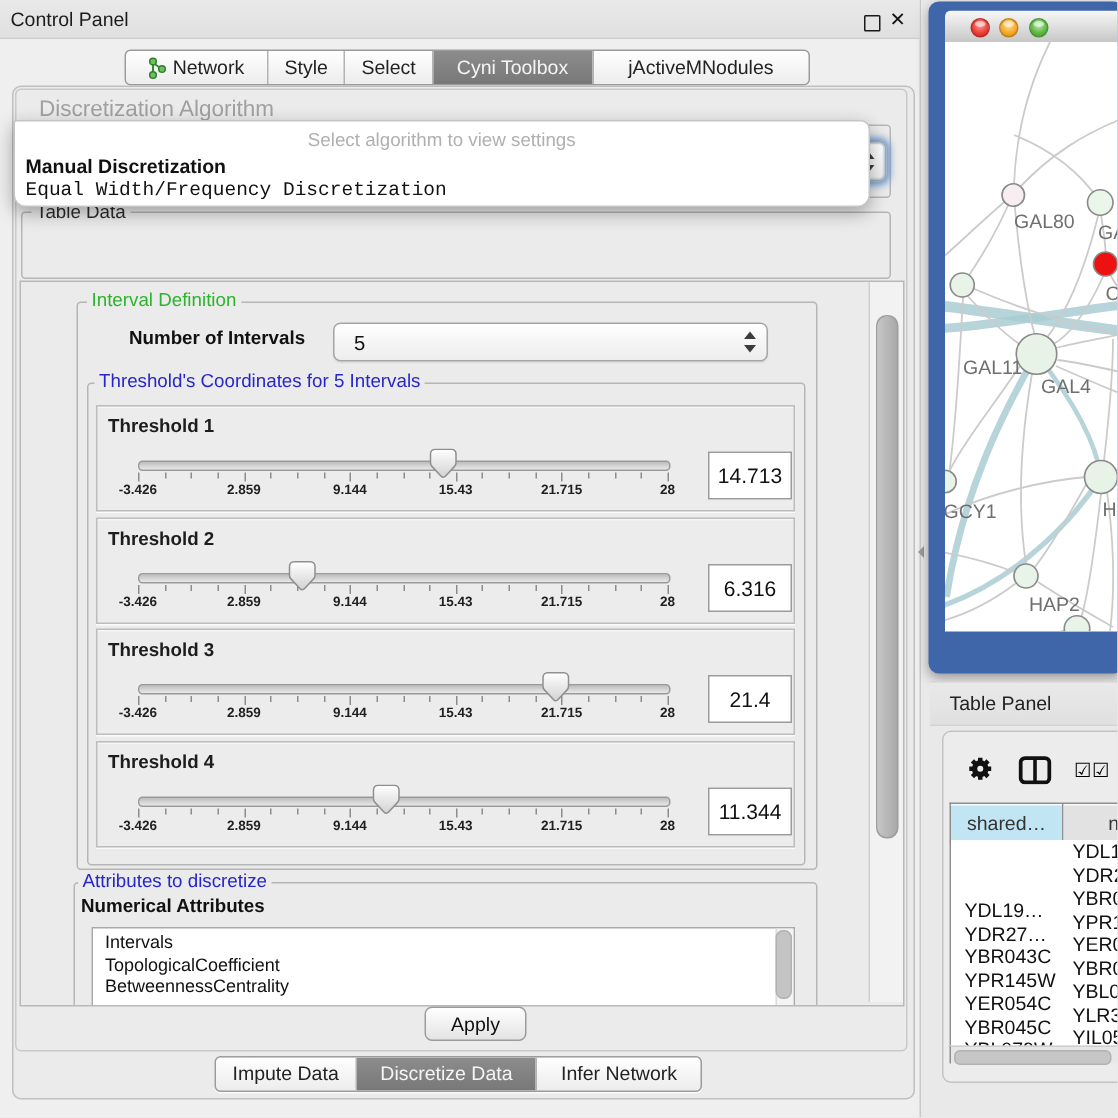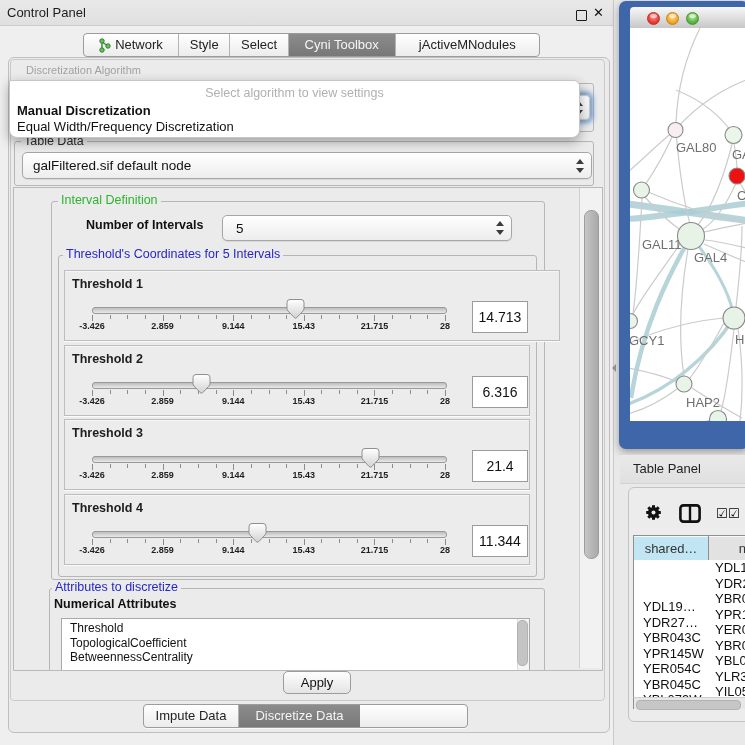--- a/index.html
+++ b/index.html
@@ -40,22 +40,22 @@
   .updown:before,.updown:after{content:"";position:absolute;left:0;border-left:4px solid transparent;border-right:4px solid transparent;}
   .updown:before{top:0;border-bottom:5px solid #3c3c3c;}
   .updown:after{bottom:0;border-top:5px solid #3c3c3c;}
 
   
   #combo-alg{left:24px;top:94px;width:565px;height:25px;box-shadow:0 0 5px 2px rgba(88,141,204,.9), inset 0 0 1px 1px rgba(120,165,215,.55);}
   #popup{left:9px;top:80px;width:569px;height:56px;background:#ffffff;border:1px solid #c6c6c6;
     border-radius:2px 6px 8px 8px;box-shadow:0 4px 12px rgba(0,0,0,.32);}
   #popup-prompt{left:0;right:0;top:5px;text-align:center;font-size:12.5px;color:#b0b0b0;}
   #popup-opt1{left:7px;top:22px;font-size:13px;font-weight:bold;color:#111;}
-  #popup-opt2{left:7px;top:38px;font-size:13px;color:#111;}
-  #alg-title{left:26px;top:64px;font-size:11px;color:rgba(68,68,68,.45);background:transparent;}
+  #popup-opt2{left:7px;top:38px;font-size:13px;color:#111;font-family:Liberation Mono, monospace;}
+  #alg-title{left:26px;top:64px;font-size:15px;color:rgba(68,68,68,.45);background:transparent;}
 
   
   #scrollpane{left:13px;top:187px;width:588px;height:482px;border:1px solid #b9b9b9;background:#ebebeb;overflow:hidden;}
   #vtrack{right:0;top:0;width:22px;height:480px;background:#f2f2f2;border-left:1px solid #cfcfcf;}
   #vthumb{left:4px;top:22px;width:13px;height:347px;border-radius:7px;background:linear-gradient(90deg,#c6c6c6,#a9a9a9);border:1px solid #9d9d9d;}
 
   .tpanel{position:absolute;left:63px;width:464px;height:69px;border:1px solid #bdbdbd;box-shadow:0 1px 0 #fbfbfb, inset 0 1px 0 #f6f6f6;background:#ececec;}
   .tpanel .tp-title{position:absolute;left:7px;top:6px;font-size:12.5px;font-weight:bold;color:#1d1d1d;}
   .track{position:absolute;left:27px;top:36px;width:353px;height:5px;border:1px solid #9a9a9a;border-radius:3px;
     background:linear-gradient(#bdbdbd,#e9e9e9);}
@@ -145,41 +145,37 @@
     <div id="panel-outer" class="abs"></div>
     <div id="panel-inner" class="abs"></div>
 
     <div class="abs group" style="left:14px;top:83px;width:578px;height:47px;"></div>
     <div id="combo-alg" class="abs combo">
       <span class="updown"></span>
     </div>
 
     <div class="abs group" style="left:14px;top:141px;width:578px;height:43px;"></div>
     <div class="abs group-title t-plain" style="left:21px;top:135px;">Table Data</div>
-    <div class="abs combo" style="left:22px;top:152px;width:568px;height:25px;">
-      <span class="combo-text">galFiltered.sif default node</span>
-      <span class="updown"></span>
-    </div>
 
     <div id="scrollpane" class="abs">
       <div id="scroll-content" style="position:absolute;left:-13px;top:-187px;width:601px;height:669px;">
 
         <div class="abs group" style="left:50px;top:200px;width:492px;height:377px;"></div>
         <div class="abs group-title t-green" style="left:57px;top:193px;">Interval Definition</div>
 
         <div class="abs bold" style="left:85px;top:217px;font-size:12.5px;color:#111;">Number of Intervals</div>
         <div class="abs combo" style="left:221px;top:214px;width:288px;height:24px;">
           <span class="combo-text" style="left:13px;">5</span>
           <span class="updown"></span>
         </div>
 
         <div class="abs group" style="left:57px;top:254px;width:477px;height:320px;"></div>
         <div class="abs group-title t-blue" style="left:62px;top:247px;">Threshold's Coordinates for 5 Intervals</div>
         <div id="thresholds-host">
-            <div class="tpanel" style="top: 269px; padding-left: 30px;">
+            <div class="tpanel" style="top: 269px;">
               <div class="tp-title">Threshold 1</div>
               <div class="track"></div>
               <div class="tick" style="left: 27px; top: 44px; height: 6px;"></div>
               <div class="tick" style="left: 44.65px; top: 44px; height: 4px;"></div>
               <div class="tick" style="left: 62.3px; top: 44px; height: 4px;"></div>
               <div class="tick" style="left: 79.95px; top: 44px; height: 4px;"></div>
               <div class="tick" style="left: 97.6px; top: 44px; height: 6px;"></div>
               <div class="tick" style="left: 115.25px; top: 44px; height: 4px;"></div>
               <div class="tick" style="left: 132.9px; top: 44px; height: 4px;"></div>
               <div class="tick" style="left: 150.55px; top: 44px; height: 4px;"></div>
@@ -338,21 +334,21 @@
             </div>
           </div>
 
         <div class="abs group" style="left:48px;top:587px;width:494px;height:95px;"></div>
         <div class="abs group-title t-blue" style="left:51px;top:580px;">Attributes to discretize</div>
         <div class="abs bold" style="left:53px;top:596px;font-size:12.5px;color:#111;">Numerical Attributes</div>
         <div id="attr-list" class="abs">
           <div id="attr-vtrack">
             <div id="attr-vthumb"></div>
           </div>
-        <div class="list-item" style="top: 2px;">Threshold</div>
+        <div class="list-item" style="top: 2px;">Intervals</div>
             <div class="list-item" style="top: 16.6px;">TopologicalCoefficient</div>
             <div class="list-item" style="top: 31.2px;">BetweennessCentrality</div>
           </div>
       </div>
       <div id="vtrack" class="abs">
         <div id="vthumb" class="abs"></div>
       </div>
     </div>
 
     <div id="alg-title" class="abs">Discretization Algorithm</div>
@@ -363,20 +359,23 @@
     </div>
 
     <div id="apply-btn" class="abs">Apply</div>
 
     <div id="tabbar-bottom" class="abs seg-bar" style="left:143px;top:704px;width:323px;">
         <div class="seg" style="width: 94px;">
           <span>Impute Data</span>
         </div>
         <div class="seg sel" style="width: 121px;">
           <span>Discretize Data</span>
+        </div>
+        <div class="seg" style="width: 110px;">
+          <span>Infer Network</span>
         </div>
       </div>
   </div>
 
   <div id="split-arrow" class="abs"></div>
 
   <div id="netwin" class="abs">
     <div id="net-titlebar" class="abs">
       <span class="light" id="light-red">
           <i></i>

